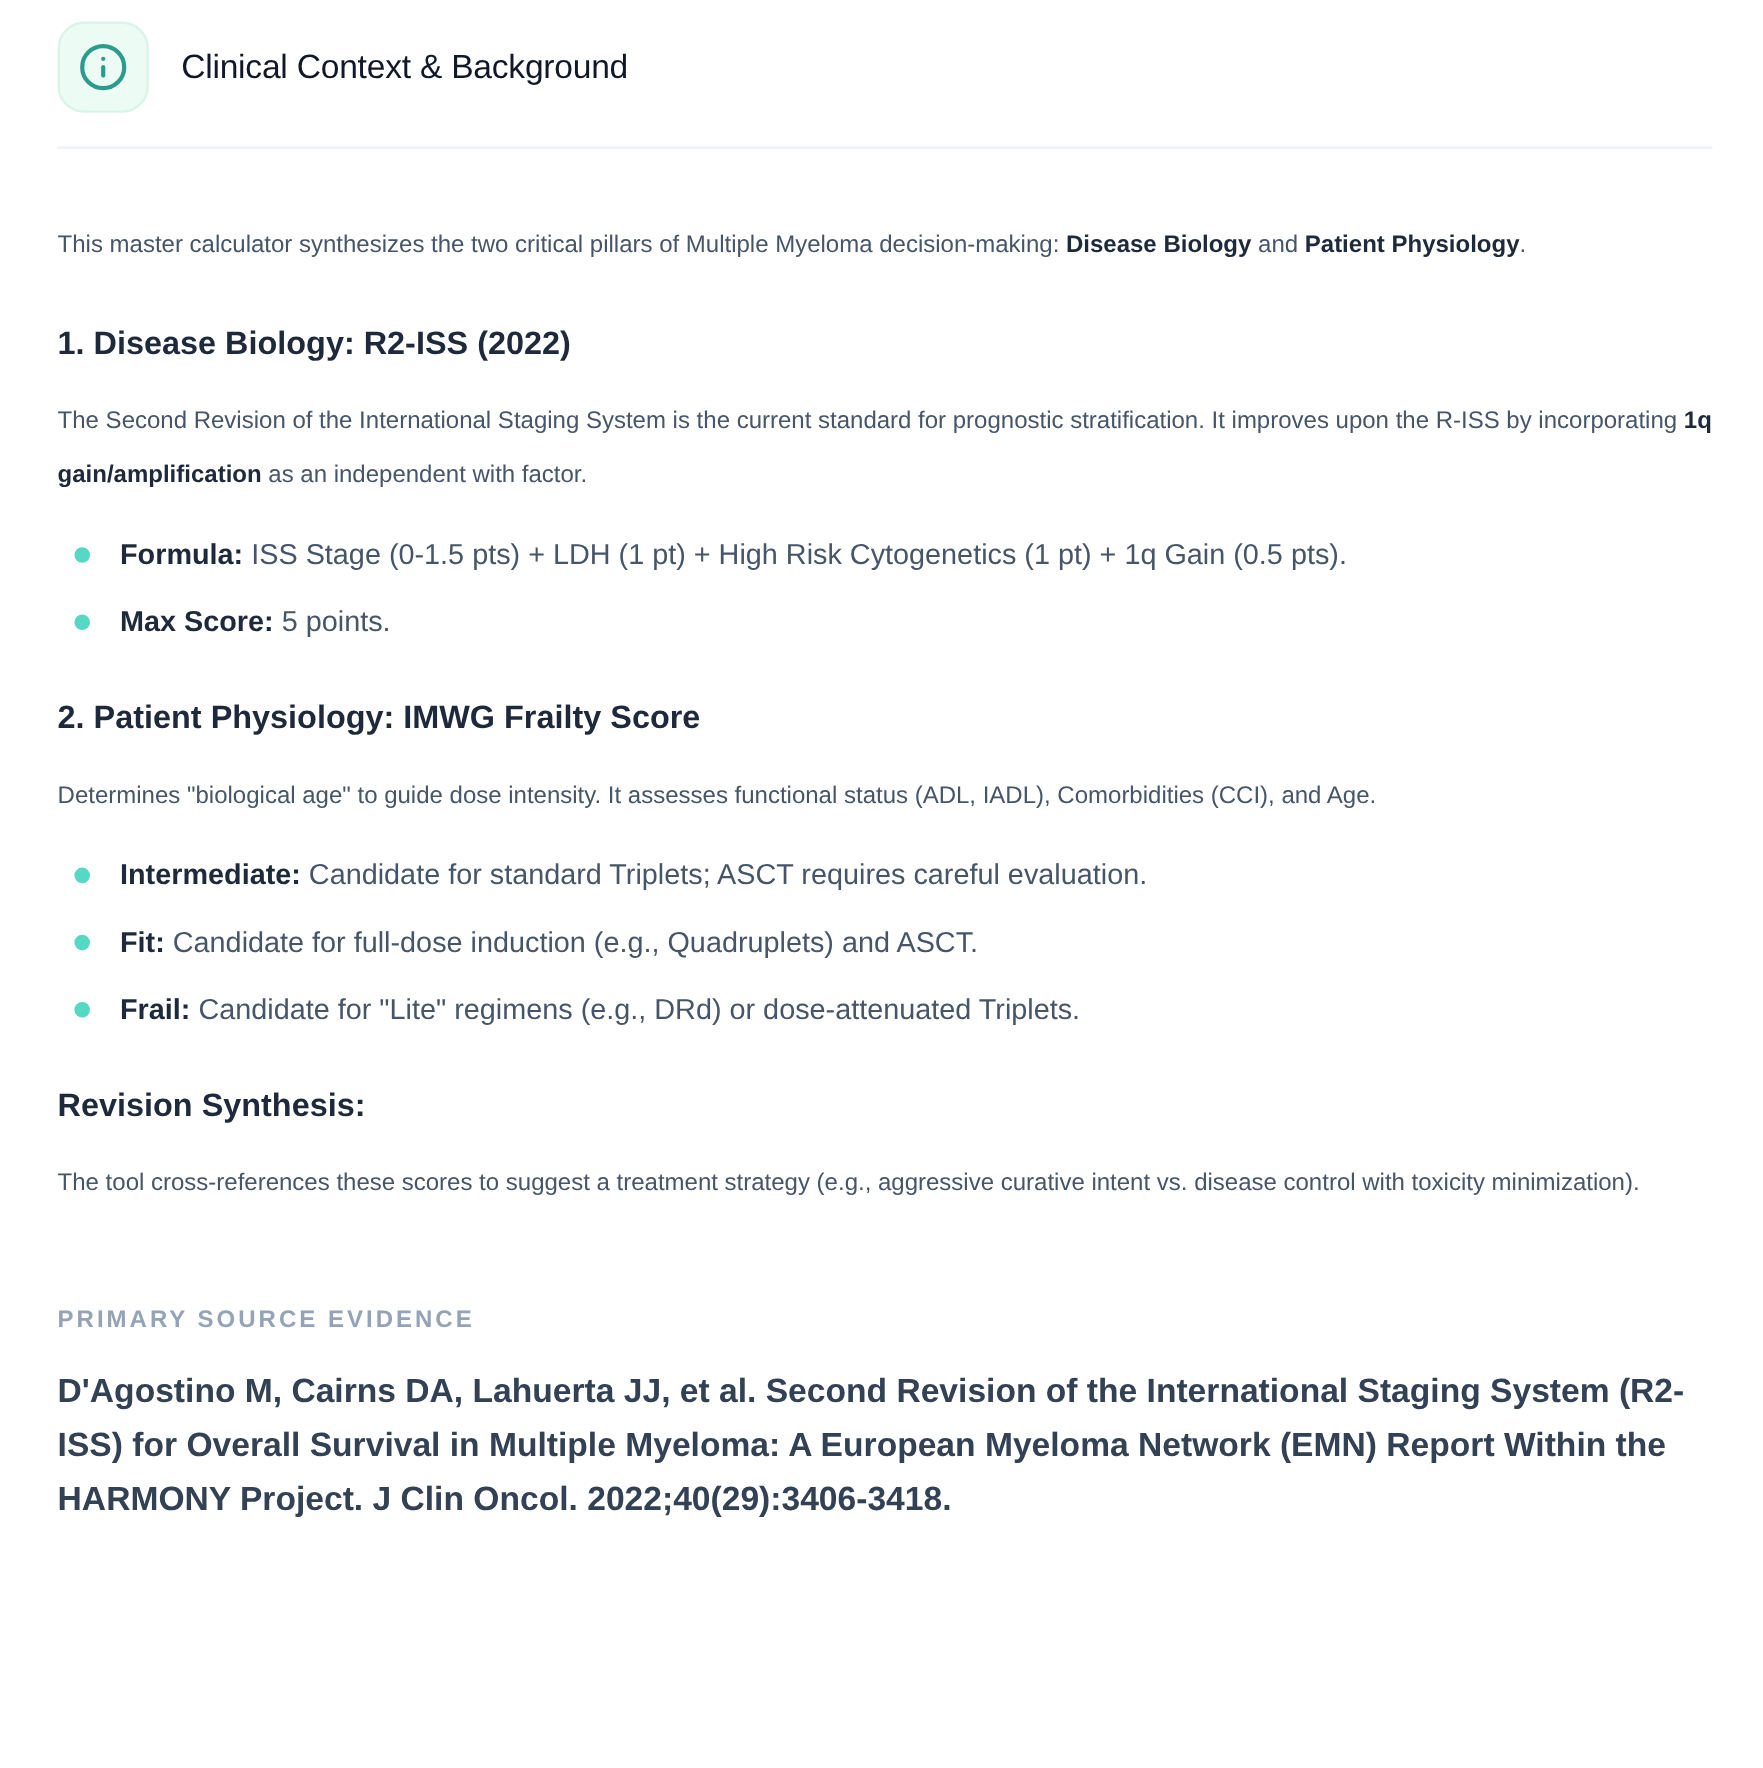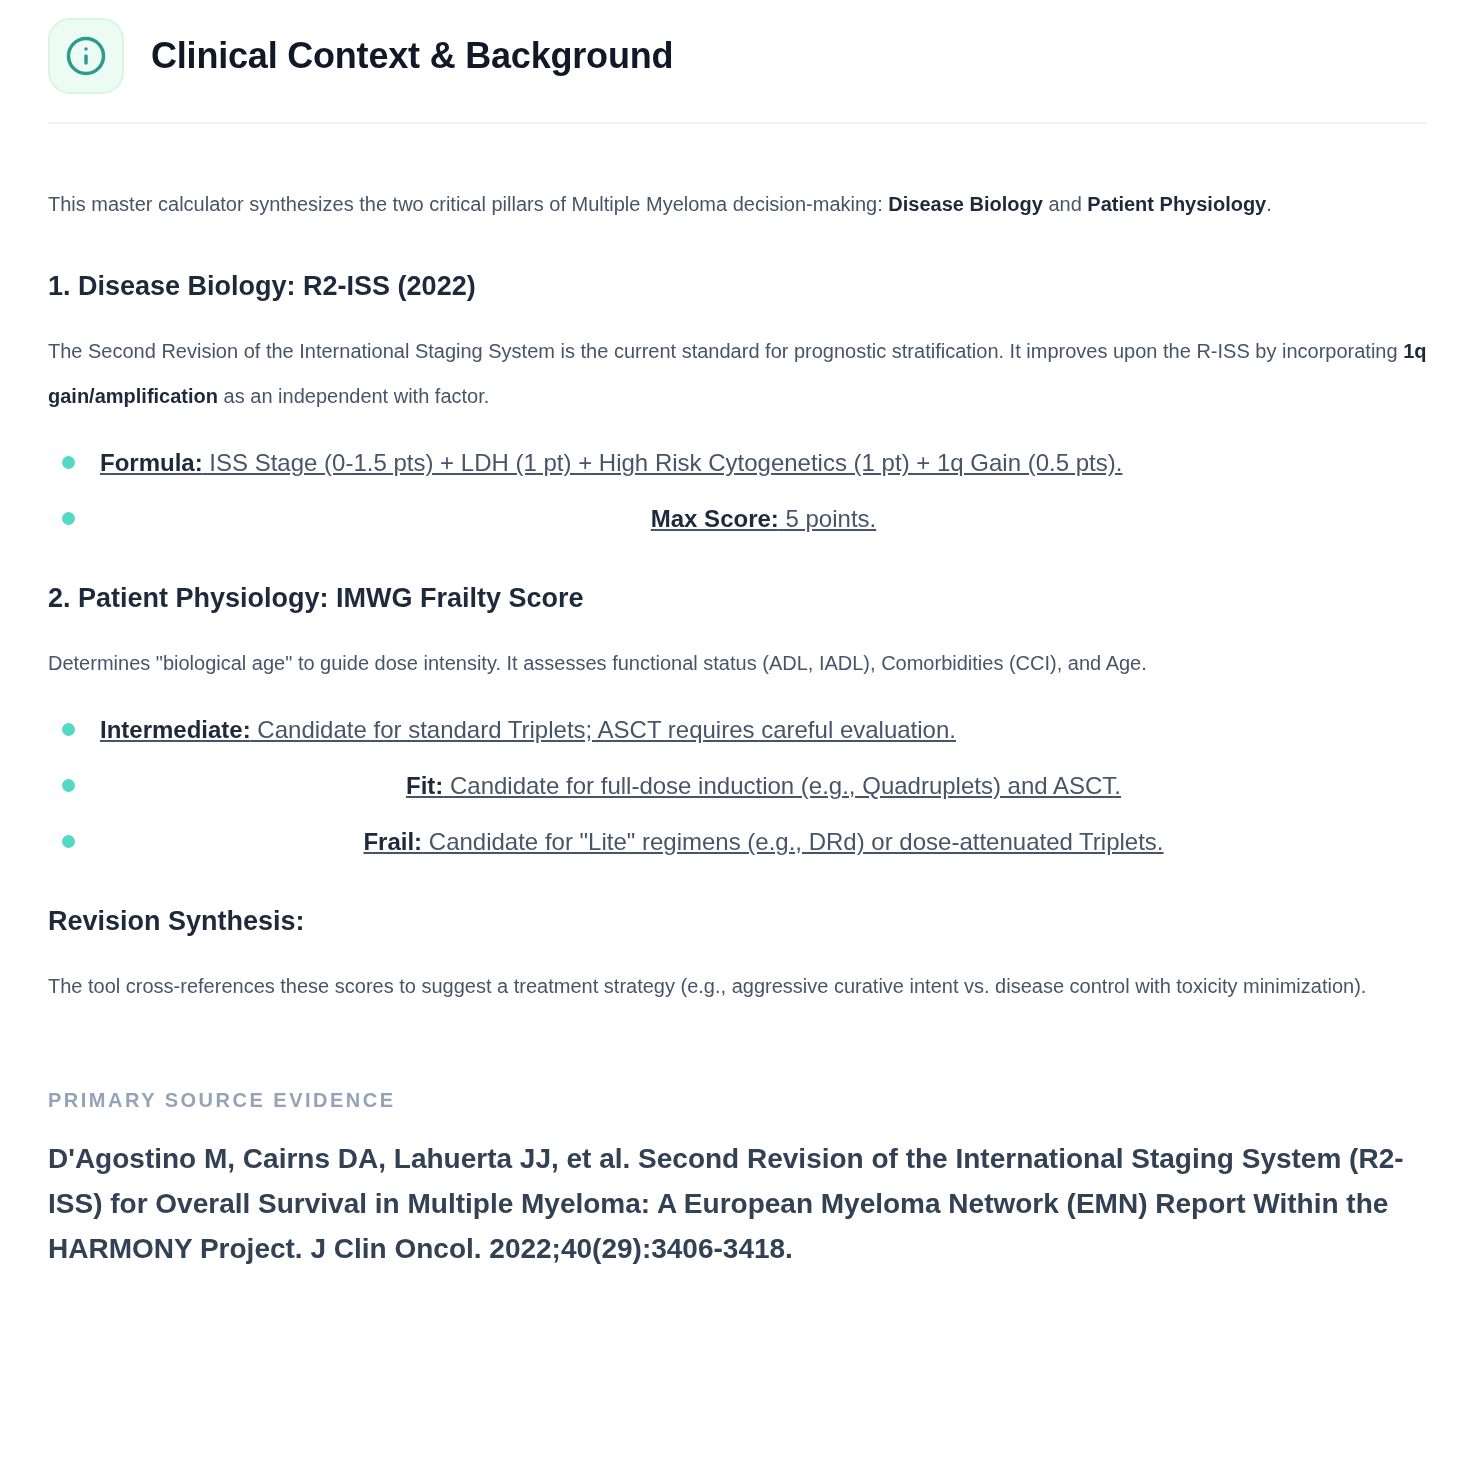--- a/index.html
+++ b/index.html
@@ -42,22 +42,22 @@
     background: var(--icon-bg);
     border: 2px solid var(--icon-border);
     display: flex;
     align-items: center;
     justify-content: center;
     color: var(--accent);
   }
   .icon-box svg { display: block; }
   h1.title {
     margin: 0;
-    font-size: 36px;
-    font-weight: 700;
+    font-size: 28px;
+    font-weight: 400;
     letter-spacing: -0.2px;
     color: var(--title);
   }
   .divider {
     height: 2px;
     background: var(--divider);
     margin-top: 28px;
   }
   .content { margin-top: 58px; }
   p.body {
@@ -82,23 +82,22 @@
     list-style: none;
     margin: 24px 0 0 0;
     padding: 0;
   }
   ul.bullets li {
     position: relative;
     padding-left: 52px;
     font-size: 24px;
     line-height: 40px;
     color: var(--body);
-    text-decoration: underline;
   }
-  ul.bullets li + li { margin-top: 16px; text-align: center; }
+  ul.bullets li + li { margin-top: 16px; }
   .dot {
     position: absolute;
     left: 14px;
     top: 13px;
     width: 13px;
     height: 13px;
     border-radius: 50%;
     background: var(--bullet);
   }
   .source { margin-top: 80px; }

